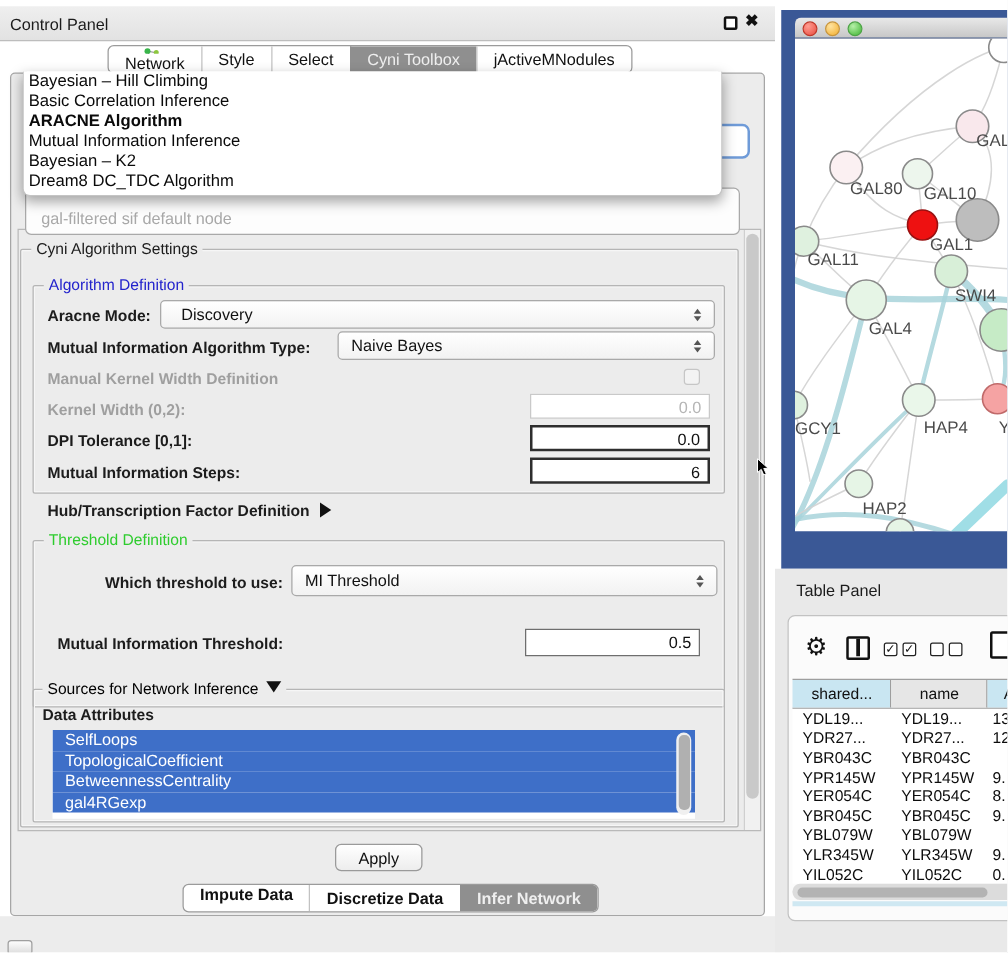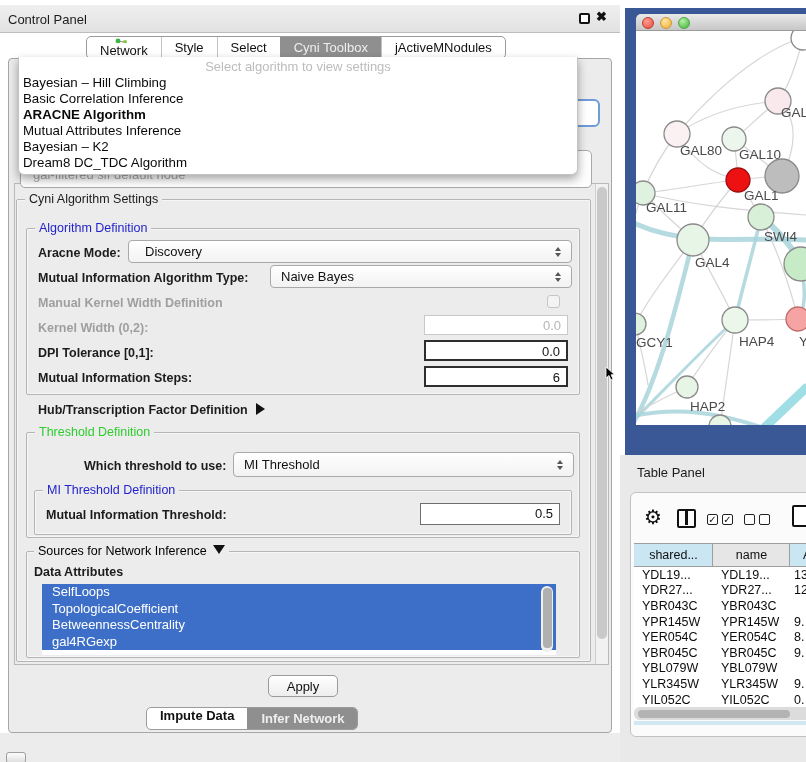--- a/index.html
+++ b/index.html
@@ -143,26 +143,25 @@
   <div class="abs vscroll">
       <div class="thumb"></div>
     </div>
 
   <div class="abs focus-combo"></div>
   <div class="abs ghost-combo">
     <span>gal-filtered sif default node</span>
   </div>
 
   <div class="abs dd-overlay">
-    <div class="dd-ph">Select algorithm to view settings</div>
     <div id="dd-items">
         <div class="dd-item">Bayesian – Hill Climbing</div>
         <div class="dd-item">Basic Correlation Inference</div>
         <div class="dd-item bold">ARACNE Algorithm</div>
-        <div class="dd-item">Mutual Attributes Inference</div>
+        <div class="dd-item">Mutual Information Inference</div>
         <div class="dd-item">Bayesian – K2</div>
         <div class="dd-item">Dream8 DC_TDC Algorithm</div>
       </div>
   </div>
 
   <div class="abs group" style="left:16px;top:199px;width:575px;height:463px;">
     <span class="gtitle">Cyni Algorithm Settings</span>
   </div>
 
   <div class="abs group" style="left:26px;top:228px;width:554px;height:167px;">
@@ -184,30 +183,27 @@
   <div class="abs field dis" style="left:424px;top:315px;width:144px;height:20px;">0.0</div>
   <div class="abs lbl" style="left:38px;top:346px;">DPI Tolerance [0,1]:</div>
   <div class="abs field strong" style="left:424px;top:340px;width:144px;height:21px;">0.0</div>
   <div class="abs lbl" style="left:38px;top:371px;">Mutual Information Steps:</div>
   <div class="abs field strong" style="left:424px;top:366px;width:144px;height:21px;">6</div>
 
   <div class="abs" style="left:38px;top:400px;">
     <span class="lbl">Hub/Transcription Factor Definition</span><span class="tri-right"></span>
   </div>
 
-  <div class="abs group" style="left:26px;top:432px;width:554px;height:106px;">
+  <div class="abs group" style="left:26px;top:432px;width:554px;height:134px;">
     <span class="gtitle green">Threshold Definition</span>
   </div>
   <div class="abs lbl" style="left:84px;top:459px;">Which threshold to use:</div>
   <div class="abs combo" style="left:233px;top:452px;width:341px;height:25px;">
     <span>MI Threshold</span>
     <span class="stepper"></span>
-  </div>
-  <div class="abs group" style="left:34px;top:490px;width:538px;height:45px;">
-    <span class="gtitle blue">MI Threshold Definition</span>
   </div>
   <div class="abs lbl" style="left:46px;top:508px;">Mutual Information Threshold:</div>
   <div class="abs field mid" style="left:420px;top:503px;width:140px;height:22px;">0.5</div>
 
   <div class="abs group" style="left:26px;top:551px;width:554px;height:107px;"></div>
   <div class="abs" style="left:34px;top:544px;background:#ececec;padding:0 4px;font-size:12.5px;z-index:2;">
     <span>Sources for Network Inference</span><span class="tri-down"></span>
   </div>
   <div class="abs lbl" style="left:34px;top:565px;">Data Attributes</div>
   <div class="abs attr-list" id="attr-list" style="left:42px;top:584px;width:514px;height:71px;">
@@ -217,20 +213,21 @@
       <div class="attr-item">gal4RGexp</div>
     </div>
   <div class="abs list-scroll">
       <div class="thumb"></div>
     </div>
 
   <div class="abs btn" style="left:268px;top:675px;width:70px;height:22px;">Apply</div>
 
   <div class="abs tabstrip" id="bottom-tabs">
       <div class="tab">Impute Data</div>
+      <div class="tab">Discretize Data</div>
       <div class="tab sel">Infer Network</div>
     </div>
   <div class="abs bottom-area"></div>
   <div class="abs mini-btn"></div>
 
   <svg class="abs" style="left:604px;top:366px;z-index:40;" width="12" height="16">
     <path d="M2 1 L2 12 L5 9.5 L7 14 L9 13 L7 8.8 L10.5 8.6 Z" fill="#000" stroke="#fff" stroke-width="0.8"></path>
   </svg>
 
   <div class="abs blue-frame"></div>

